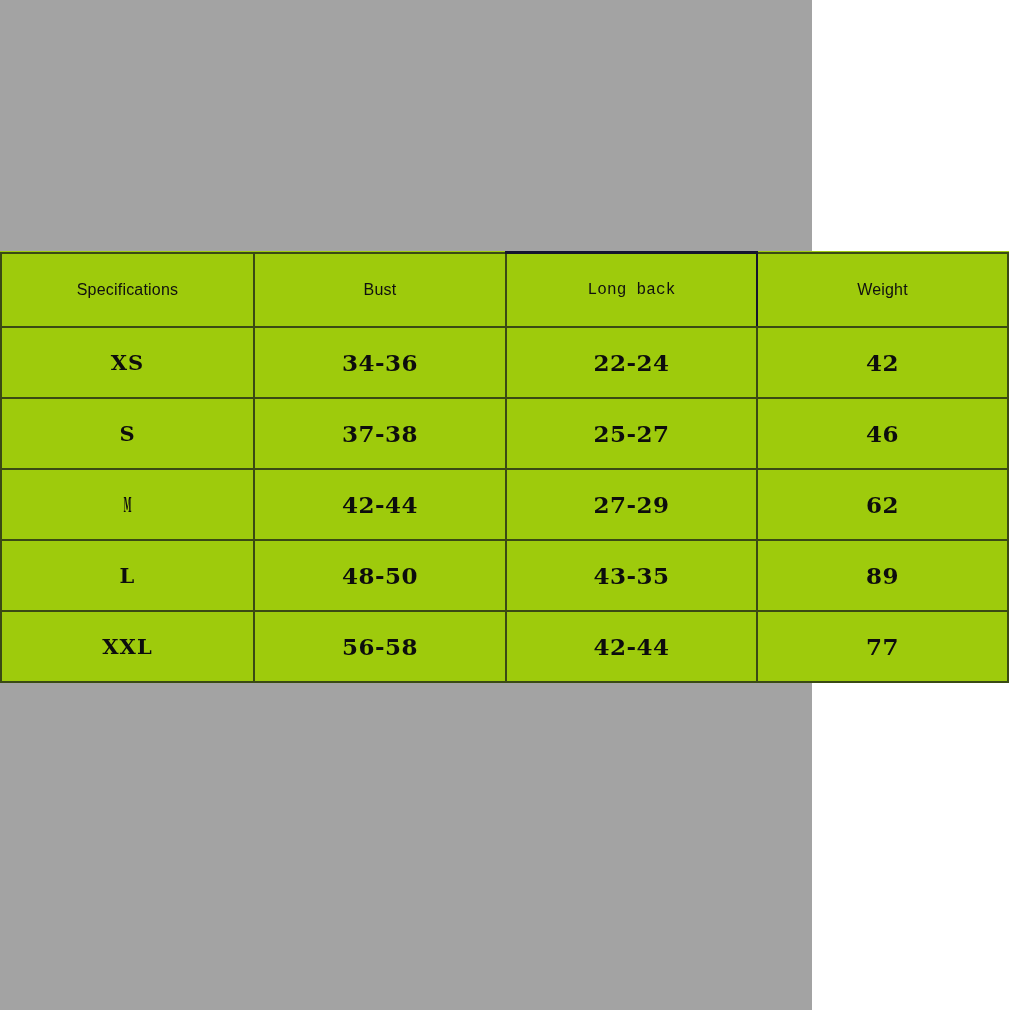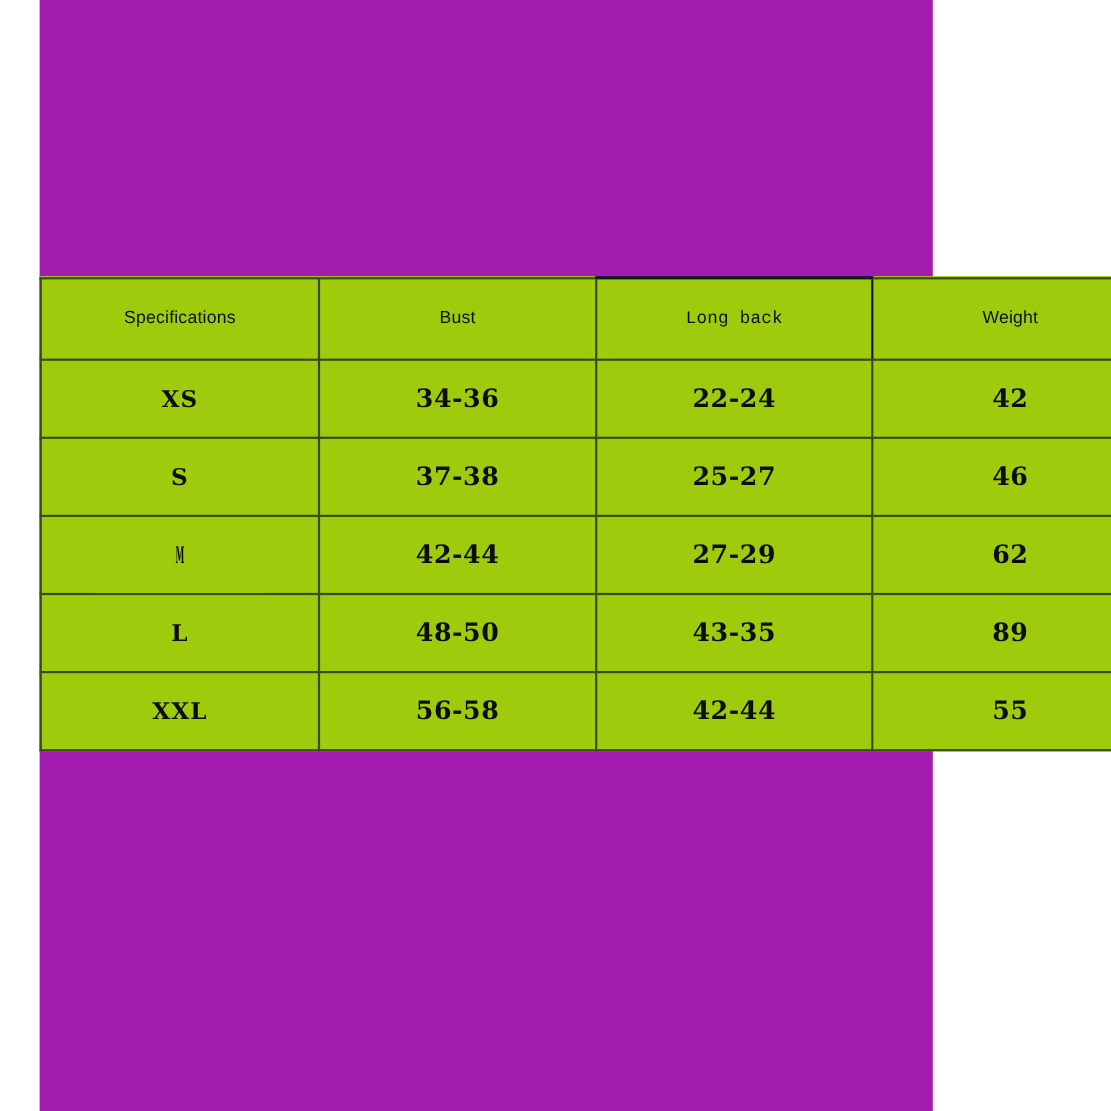--- a/index.html
+++ b/index.html
@@ -14,22 +14,21 @@
     background: #ffffff;
     font-family: "Liberation Sans", sans-serif;
     overflow: hidden;
   }
 
   
   #canvas {
     position: relative;
     width: 812px;
     height: 1010px;
-    background: #a21caf;
-    margin-left: 36px;
+    background: #a3a3a3;
   }
 
   
   #size-chart-table {
     position: absolute;
     left: 0px;
     top: 251px;
     width: 1007px;
     border-collapse: collapse;
     table-layout: fixed;
@@ -139,18 +138,18 @@
       <tr>
         <td class="size-label">L</td>
         <td>48-50</td>
         <td>43-35</td>
         <td>89</td>
       </tr>
       <tr>
         <td class="size-label">XXL</td>
         <td>56-58</td>
         <td>42-44</td>
-        <td>55</td>
+        <td>77</td>
       </tr>
     </tbody>
   </table>
 
 </div>
 
 </body></html>

